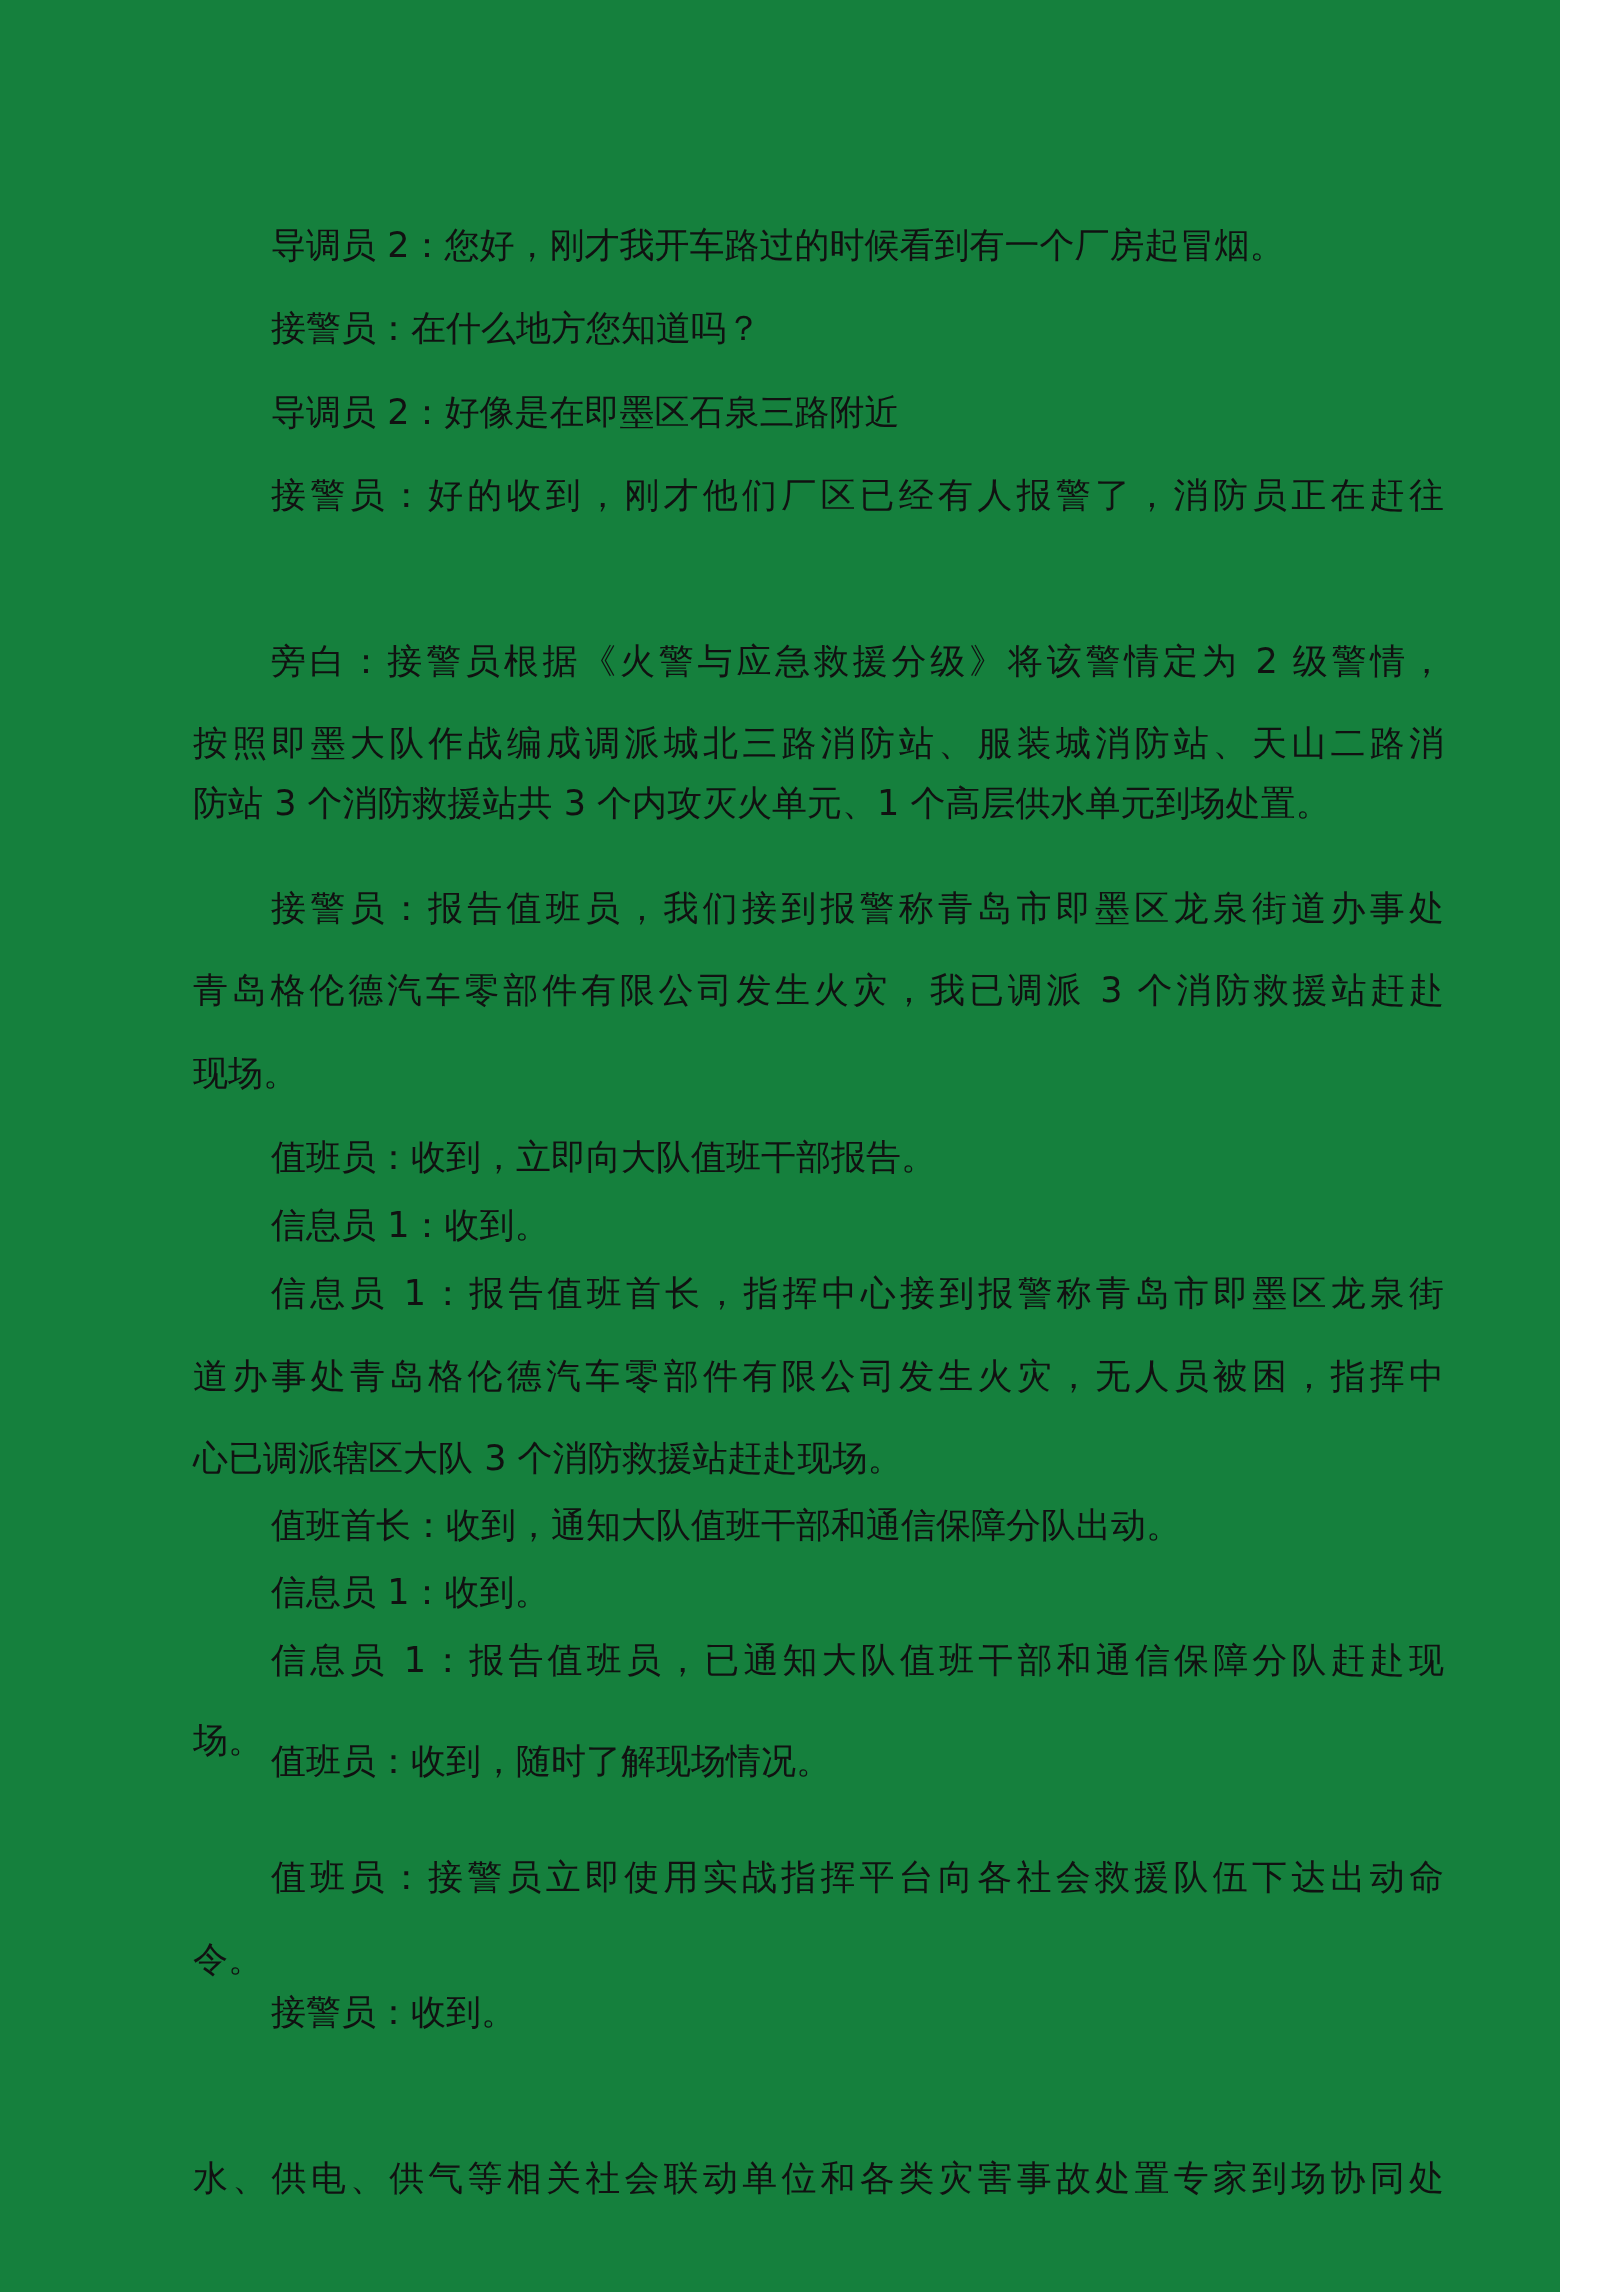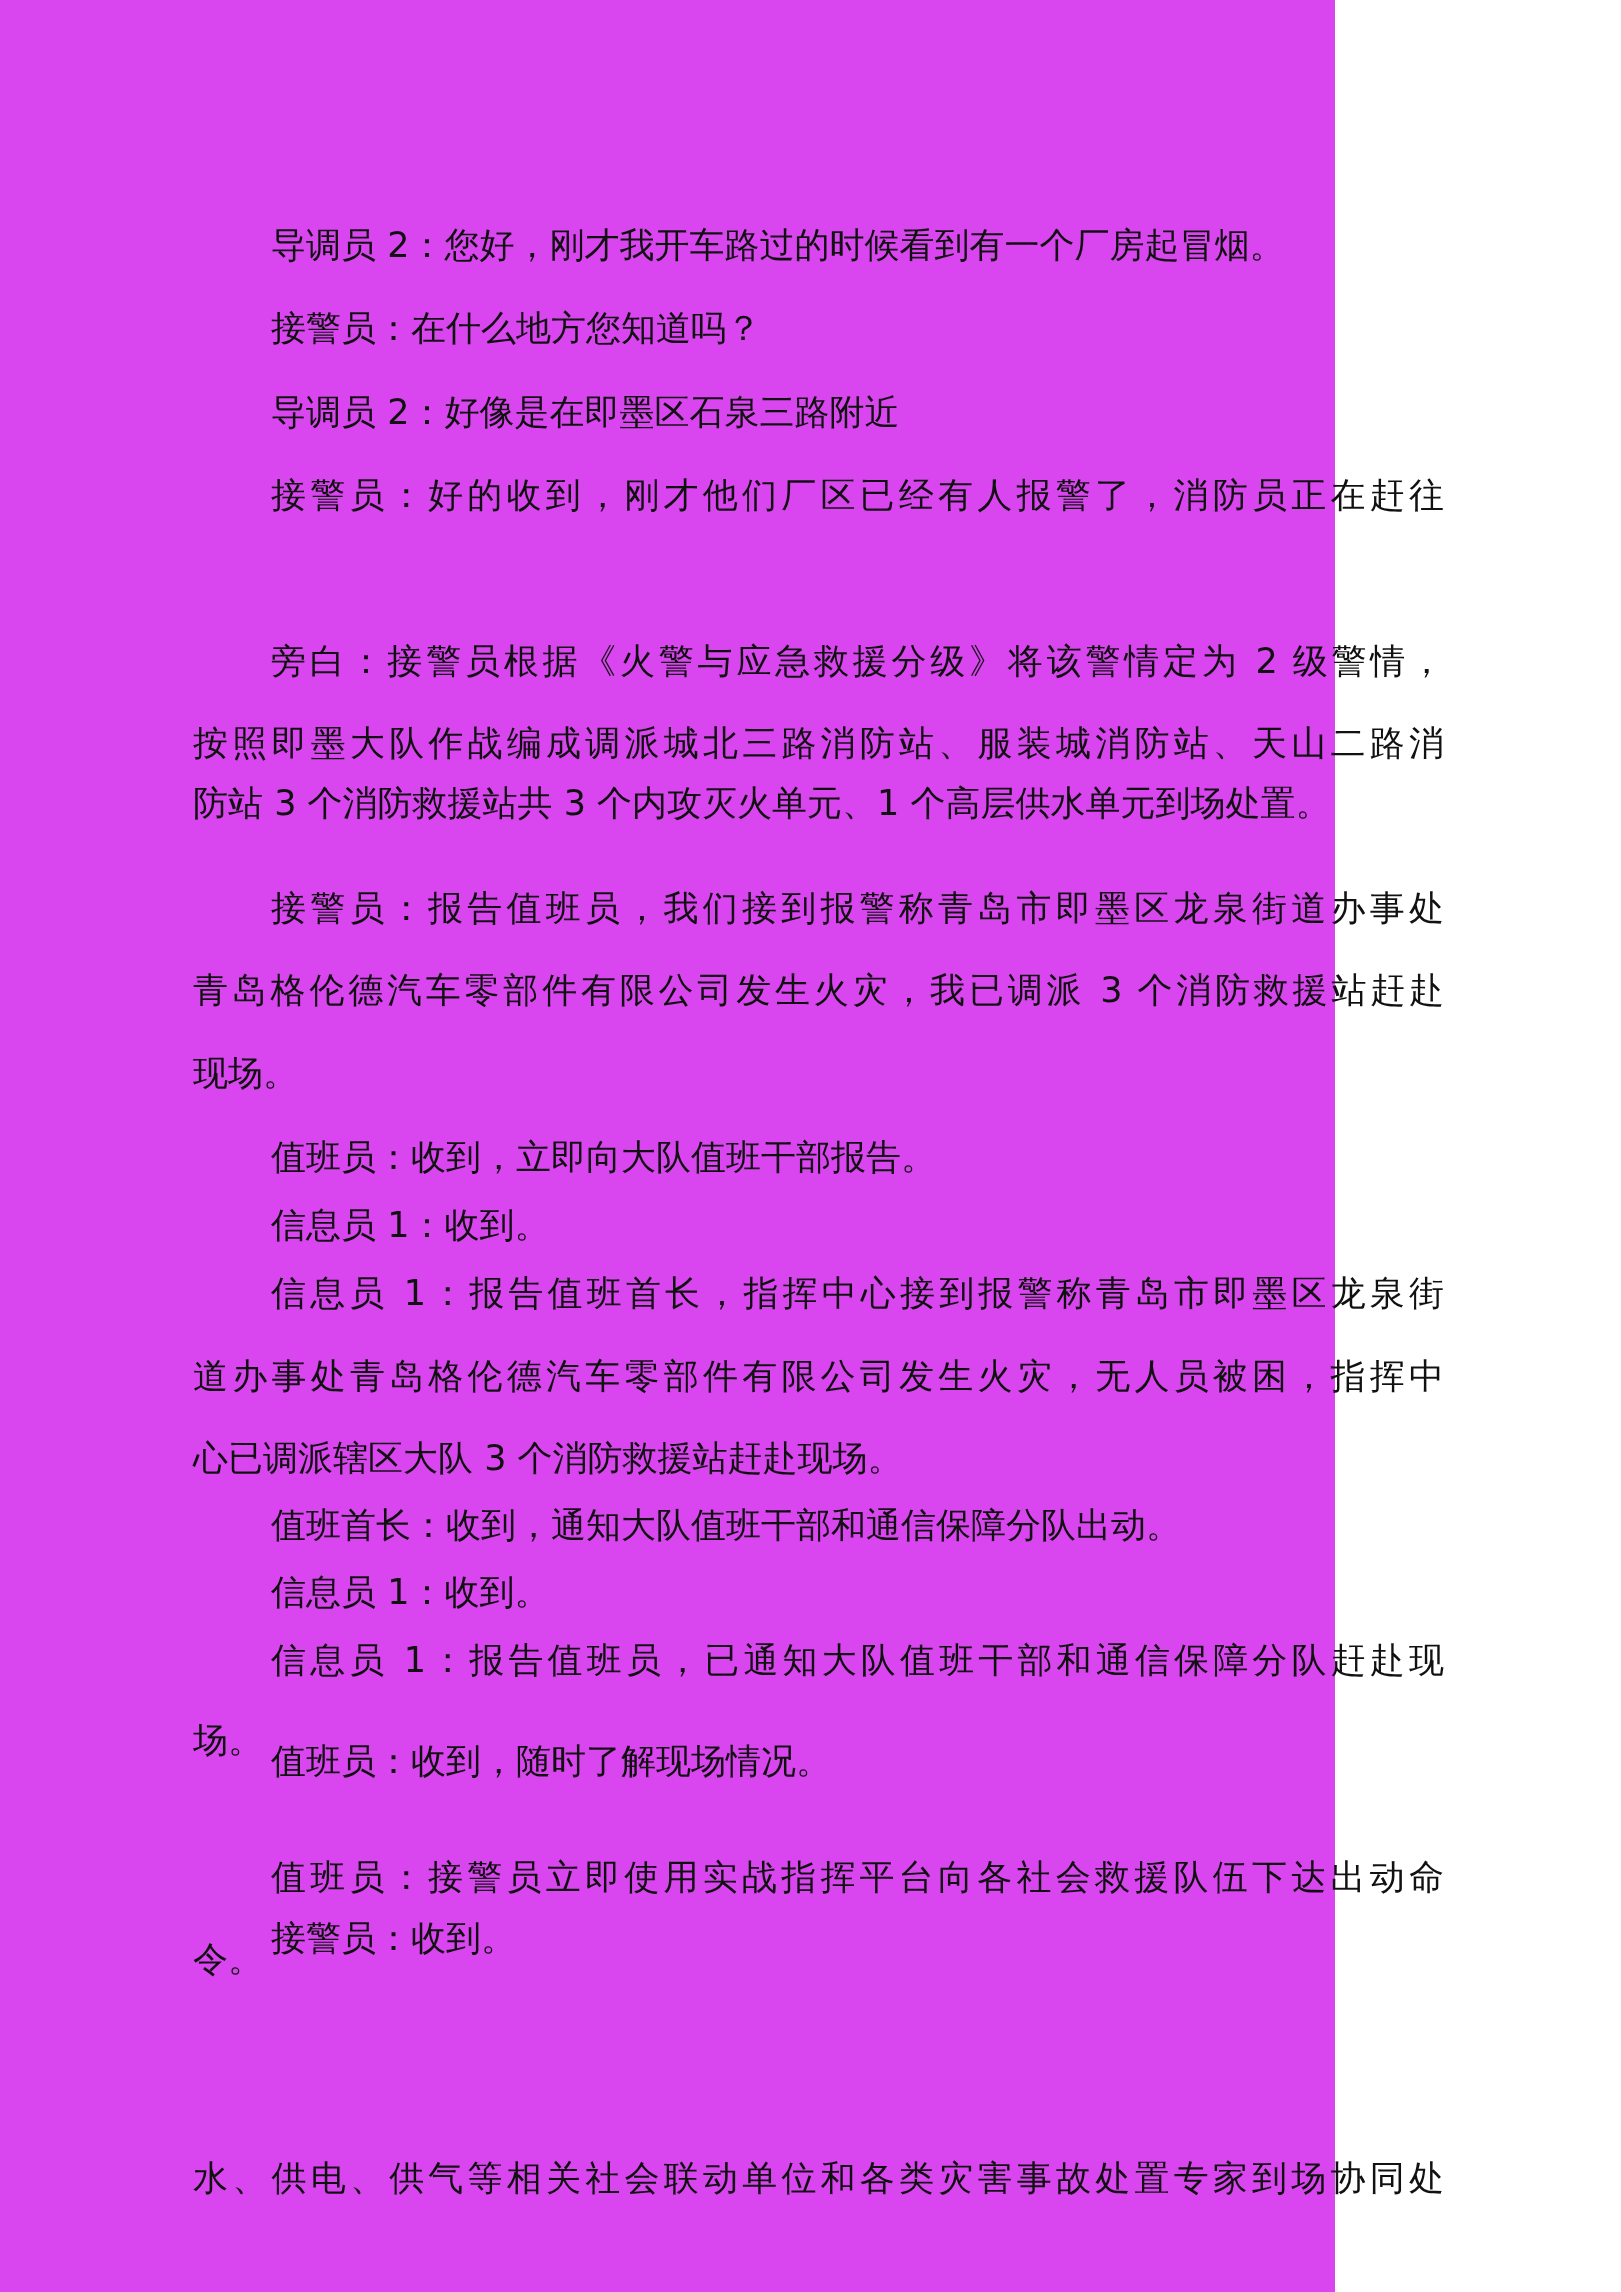--- a/index.html
+++ b/index.html
@@ -1,17 +1,17 @@
 <!DOCTYPE html>
 <html><head>
 <meta charset="utf-8">
 <style>
   html, body { margin: 0; padding: 0; background: #ffffff; }
   body { width: 1621px; height: 2293px; position: relative; overflow: hidden; }
-  .page { position: absolute; left: 0; top: 0; width: 1335px; height: 2293px; background: #d946ef; }
+  .page { position: absolute; left: 0; top: 0; width: 1560px; height: 2293px; background: #15803d; }
   .line {
     position: absolute;
     left: 193px;
     width: 1251px;
     font-family: "DejaVu Sans", sans-serif;
     font-size: 35px;
     line-height: 47px;
     color: #111111;
     white-space: nowrap;
     text-align: justify;
@@ -55,17 +55,17 @@
   <div class="line indent last" style="top:1569px">信息员 1：收到。</div>
 
   <div class="line indent" style="top:1637px">信息员 1：报告值班员，已通知大队值班干部和通信保障分队赶赴现</div>
   <div class="line last" style="top:1717px">场。</div>
 
   <div class="line indent last" style="top:1738px">值班员：收到，随时了解现场情况。</div>
 
   <div class="line indent" style="top:1854px">值班员：接警员立即使用实战指挥平台向各社会救援队伍下达出动命</div>
   <div class="line last" style="top:1936px">令。</div>
 
-  <div class="line indent last" style="top:1915px">接警员：收到。</div>
+  <div class="line indent last" style="top:1989px">接警员：收到。</div>
 
   <div class="line" style="top:2155px">水、供电、供气等相关社会联动单位和各类灾害事故处置专家到场协同处</div>
 </div>
 
 
 </body></html>

